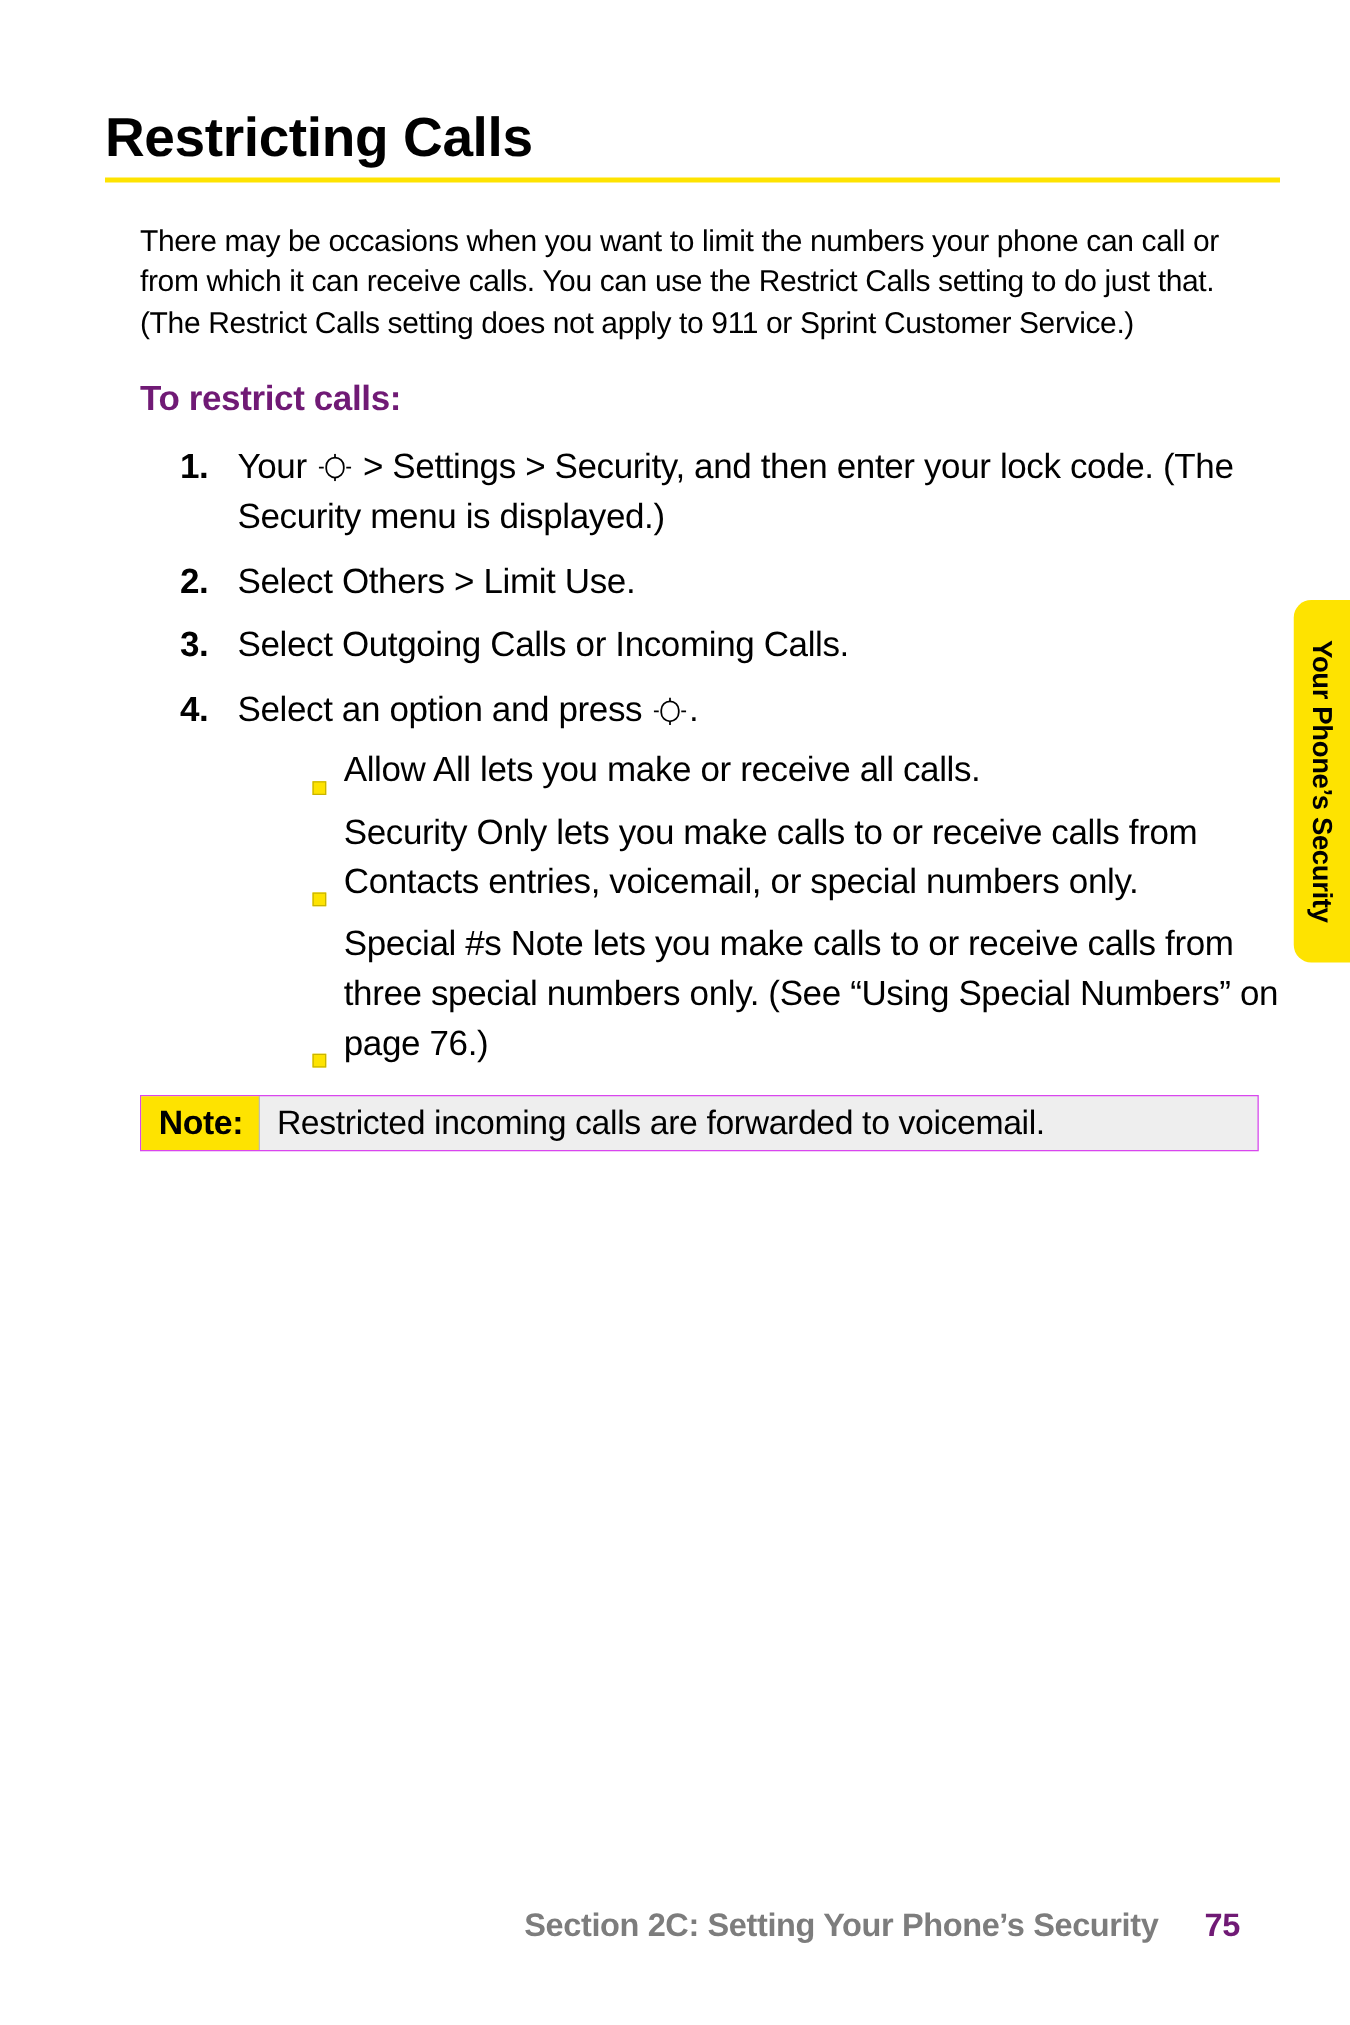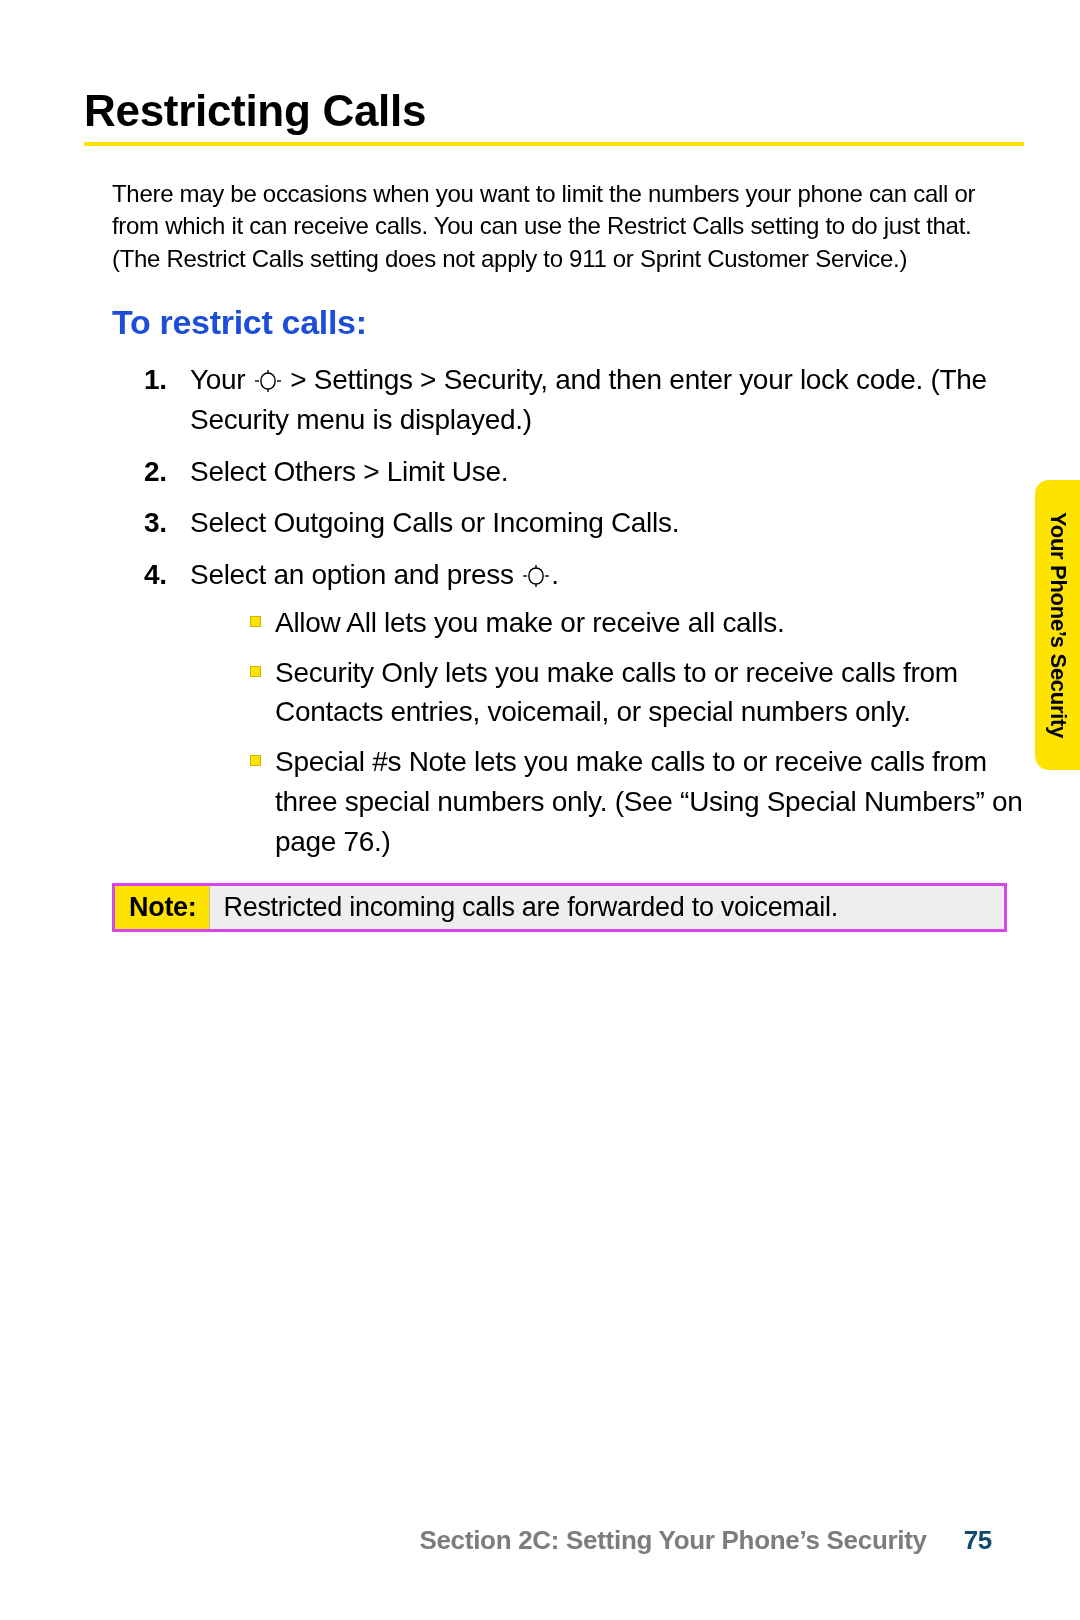--- a/index.html
+++ b/index.html
@@ -21,23 +21,23 @@
       padding-bottom: 6px;
       border-bottom: 4px solid #fee300;
       margin-bottom: 32px;
     }
     .intro {
       font-size: 24px;
       line-height: 1.35;
       margin: 0 0 28px 28px;
     }
     .subhead {
-      font-size: 34px;
-      font-weight: 700;
-      color: #1d4ed8;
+      font-size: 28px;
+      font-weight: 700;
+      color: #701a75;
       margin: 0 0 18px 28px;
     }
     .steps {
       margin-left: 60px;
       font-size: 28px;
       line-height: 1.42;
     }
     .step {
       display: flex;
       margin-bottom: 12px;
@@ -48,34 +48,35 @@
       flex-shrink: 0;
     }
     .step-text { flex: 1; }
     .b { font-weight: 400; }
     .bullets {
       margin: 8px 0 4px 60px;
     }
     .bullet {
       display: flex;
       margin-bottom: 10px;
+      align-items: flex-end;
     }
     .square {
       width: 11px;
       height: 11px;
       background: #fee300;
       border: 1px solid #c9b400;
       flex-shrink: 0;
       margin-top: 13px;
       margin-right: 14px;
     }
     .bullet-text { flex: 1; }
     .note-box {
       display: flex;
-      border: 3px solid #d946ef;
+      border: 1px solid #d946ef;
       margin: 12px 17px 0 28px;
       font-size: 27px;
       background: #eeeeee;
     }
     .note-label {
       background: #fee300;
       font-weight: 700;
       padding: 6px 12px 6px 14px;
       border-right: 1px solid #bdbdbd;
     }
@@ -103,21 +104,21 @@
     }
     .footer {
       position: absolute;
       bottom: 64px;
       right: 88px;
       font-size: 26px;
       font-weight: 700;
       color: #7d7d7d;
     }
     .pagenum {
-      color: #0c4a6e;
+      color: #701a75;
       margin-left: 30px;
     }
     .key-icon {
       display: inline-block;
       vertical-align: -3px;
       margin: 0 2px;
     }
     .key-icon svg { display: block; }
   </style>
 </head>

